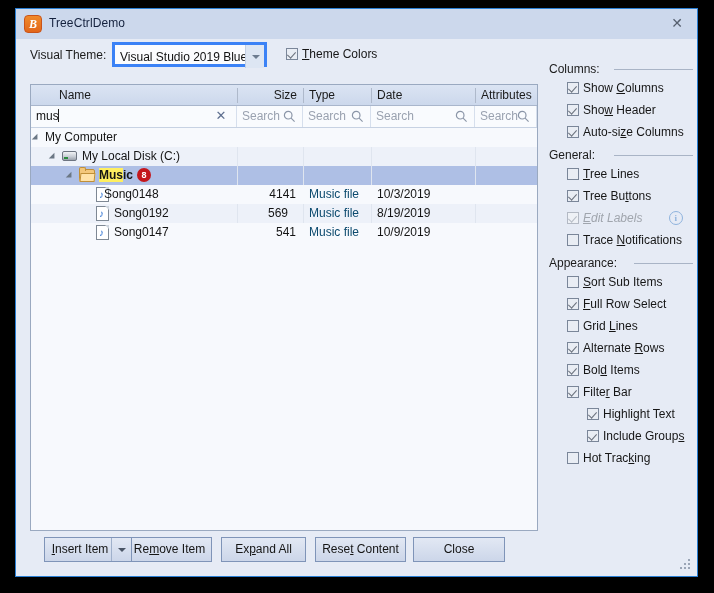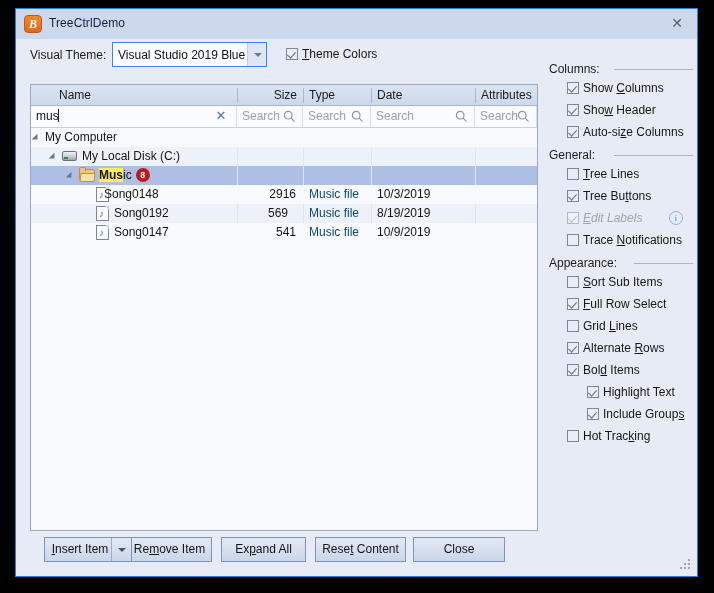--- a/index.html
+++ b/index.html
@@ -60,21 +60,21 @@
   .toolbar{
     position:absolute;left:0;top:30px;width:100%;height:34px;
   }
   .lbl-visual-theme{
     position:absolute;left:14px;top:9px;font-size:12px;color:#1b1b1b;
   }
   .combo{
     position:absolute;left:96px;top:3px;
     width:155px;height:25px;
     background:#fbfcfe;
-    border:1px solid #3b82f6;
+    border:3px solid #3b82f6;
     box-sizing:border-box;
   }
   .combo-text{
     position:absolute;left:5px;top:5px;font-size:12px;color:#111;
   }
   .combo-arrow{
     position:absolute;right:0;top:0;width:19px;height:23px;
     background:#dde6f3;
     border-left:1px solid #c3d0e4;
     box-sizing:border-box;
@@ -225,21 +225,21 @@
   }
   .ico-music .corner{
     position:absolute;right:0;top:0;
     border-left:4px solid transparent;border-top:4px solid #cdd4dd;
   }
   .ico-music .note{
     position:absolute;left:3px;top:3px;
     color:#2a6fd0;font-size:10px;line-height:10px;
   }
   .hl{background:#ffef60;font-weight:bold;}
-  .bolditem{font-weight:normal;}
+  .bolditem{font-weight:bold;}
   .badge{
     display:inline-block;
     width:14px;height:14px;line-height:14px;
     border-radius:50%;
     background:#c4161c;
     color:#ffffff;
     font-size:9px;font-weight:bold;text-align:center;
     vertical-align:1px;
     margin-left:4px;
   }
@@ -384,21 +384,21 @@
           </div>
           <div class="cellname" style="left: 68px;"><span class="hl">Mus</span><span class="bolditem">ic</span><span class="badge">8</span></div>
         </div>
         <div class="row" style="top: 57px;">
           <div class="ico ico-music" style="left: 65px;">
             <span class="pg"></span>
             <span class="corner"></span>
             <span class="note">♪</span>
           </div>
           <div class="cellname" style="left: 73px;"><span>Song0148</span></div>
-          <div class="cellsize" style="left: 206px; width: 59px;">2916</div>
+          <div class="cellsize" style="left: 206px; width: 59px;">4141</div>
           <div class="celltype" style="left: 278px;">Music file</div>
           <div class="celldate" style="left: 346px;">10/3/2019</div>
         </div>
         <div class="row alt" style="top: 76px;">
           <div class="colsep" style="left: 206px;"></div>
           <div class="colsep" style="left: 272px;"></div>
           <div class="colsep" style="left: 340px;"></div>
           <div class="colsep" style="left: 444px;"></div>
           <div class="ico ico-music" style="left: 65px;">
             <span class="pg"></span>
@@ -466,20 +466,23 @@
         <span class="chk checked" style="left: 18px;"><span class="box"></span><span class="lbl"><u>F</u>ull Row Select</span></span>
       </div>
       <div class="opt">
         <span class="chk" style="left: 18px;"><span class="box"></span><span class="lbl">Grid <u>L</u>ines</span></span>
       </div>
       <div class="opt">
         <span class="chk checked" style="left: 18px;"><span class="box"></span><span class="lbl">Alternate <u>R</u>ows</span></span>
       </div>
       <div class="opt">
         <span class="chk checked" style="left: 18px;"><span class="box"></span><span class="lbl">Bol<u>d</u> Items</span></span>
+      </div>
+      <div class="opt">
+        <span class="chk checked" style="left: 18px;"><span class="box"></span><span class="lbl">Filte<u>r</u> Bar</span></span>
       </div>
       <div class="opt">
         <span class="chk checked" style="left: 38px;"><span class="box"></span><span class="lbl">Hi<u>g</u>hlight Text</span></span>
       </div>
       <div class="opt">
         <span class="chk checked" style="left: 38px;"><span class="box"></span><span class="lbl">Include Group<u>s</u></span></span>
       </div>
       <div class="opt">
         <span class="chk" style="left: 18px;"><span class="box"></span><span class="lbl">Hot Trac<u>k</u>ing</span></span>
       </div>

